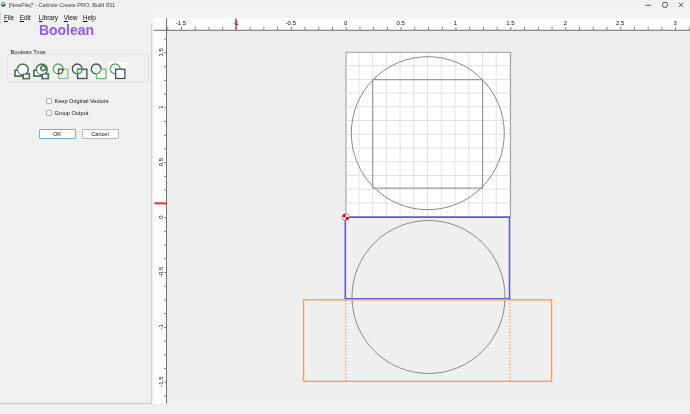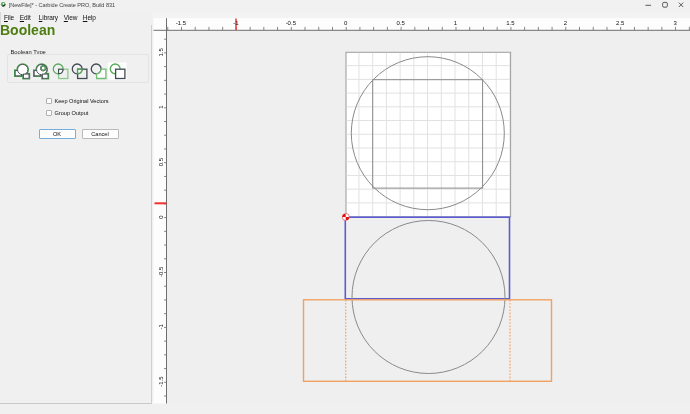--- a/index.html
+++ b/index.html
@@ -29,21 +29,21 @@
   <span class="abs" style="left:19.8px;top:2px;"><u>E</u>dit</span>
   <span class="abs" style="left:38.8px;top:2px;"><u>L</u>ibrary</span>
   <span class="abs" style="left:63.8px;top:2px;"><u>V</u>iew</span>
   <span class="abs" style="left:82.8px;top:2px;"><u>H</u>elp</span>
 </div>
 
 <div class="abs" style="left:0;top:12px;width:1px;height:391px;background:#d9d9d9;"></div>
 <div class="abs" style="left:0;top:401.5px;width:153px;height:1px;background:#fbfbfb;"></div>
 
 <div class="abs" style="left:0;top:25px;width:151px;height:378px;background:#f0f0f0;border-right:1px solid #cfcfcf;border-bottom:1px solid #c9c9c9;"></div>
-<div class="abs" style="left:0;top:22px;width:133px;font-size:14px;font-weight:bold;color:#4d7c0f;">Boolean</div>
+<div class="abs" style="left:0;top:22px;width:133px;text-align:center;font-size:14px;font-weight:bold;color:#8b5cf6;">Boolean</div>
 <div class="abs" style="left:10.5px;top:48.5px;font-size:5.8px;color:#222;">Boolean Type</div>
 <div class="abs" style="left:7px;top:54px;width:140px;height:27px;border:1px solid #e3e3e3;border-radius:2px;"></div>
 
 <svg class="abs" style="left:12.5px;top:61.5px;" width="128" height="20" fill="none">
 
   <rect x="95" y="0.5" width="18.5" height="17.5" fill="#ffffff"></rect>
 
   <g transform="translate(0,0)">
     <g stroke="#4c9f50" stroke-width="2.4" fill="#fff">
       <circle cx="9.7" cy="7.6" r="5.15"></circle>

